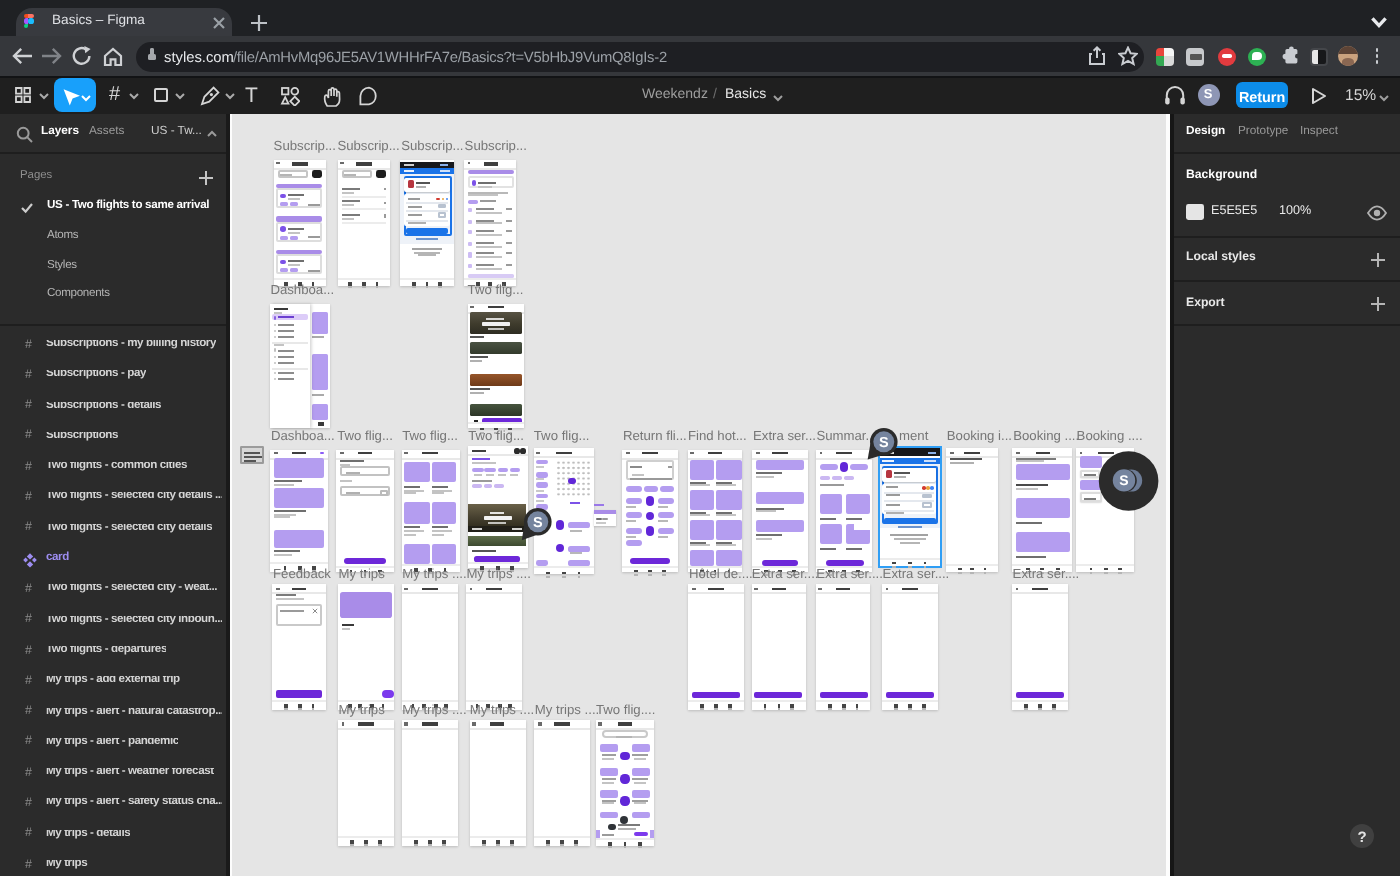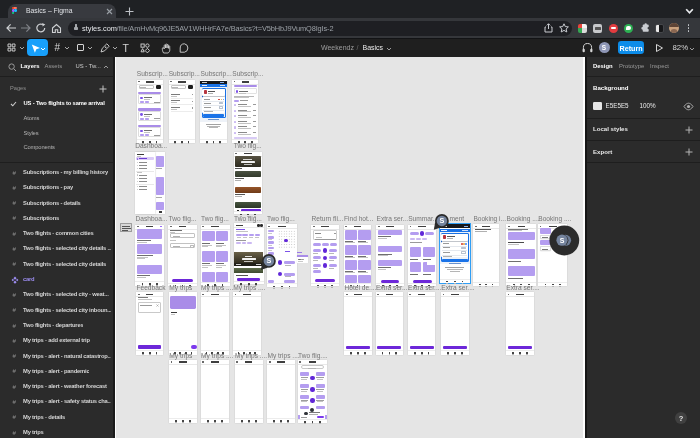--- a/index.html
+++ b/index.html
@@ -128,21 +128,21 @@
   </svg>
 <div style="position:absolute;left:598.5px;top:42px;width:11px;height:11px;background:#8e96b5;border-radius:50%;">
     <div style="position:absolute;left:0;top:2.2px;width:11px;text-align:center;font-size:6.5px;color:#fff;font-weight:700;">S</div>
   </div>
 <div style="position:absolute;left:618.3px;top:41.3px;width:25.5px;height:13.2px;background:#0c8ce9;border-radius:3.2px;">
     <div style="position:absolute;left:0;top:3.2px;width:25.5px;text-align:center;font-size:7.2px;color:#fff;font-weight:700;">Return</div>
   </div>
 <svg class="ab" style="left:654.5px;top:42.5px" width="9" height="10">
     <path d="M1.5,1.5 L7.5,5 L1.5,8.5 Z" stroke="#d5d5d5" stroke-width="1" fill="none" stroke-linejoin="round"></path>
   </svg>
-<div style="position:absolute;left:672.5px;top:43.8px;font-size:7.8px;color:#d5d5d5;font-weight:400;white-space:nowrap;line-height:1;">82%</div>
+<div style="position:absolute;left:672.5px;top:43.8px;font-size:7.8px;color:#d5d5d5;font-weight:400;white-space:nowrap;line-height:1;">15%</div>
 <svg class="ab" style="left:689px;top:46.5px" width="6" height="4">
     <path d="M1,1 L3,3 L5,1" stroke="#9e9e9e" stroke-width="1" fill="none"></path>
   </svg>
 <div style="position:absolute;left:113px;top:57px;width:473.6px;height:381px;background:#e5e5e5;"></div>
 <div style="position:absolute;left:112.9px;top:57px;width:2px;height:381px;background:#1a1a1a;"></div>
 <div style="position:absolute;left:114.9px;top:57px;width:1.6px;height:381px;background:#fdfdfd;"></div>
 <div style="position:absolute;left:583.1px;top:57px;width:1.7px;height:381px;background:#fdfdfd;"></div>
 <div style="position:absolute;left:584.8px;top:57px;width:1.9px;height:381px;background:#161616;"></div>
 <div style="position:absolute;left:136.6px;top:79.7px;width:26.6px;height:63.7px;background:#fff;box-shadow:0 0.4px 1.2px rgba(0,0,0,0.18);">
     <div style="position:absolute;left:9.55px;top:1.6px;width:7.5px;height:1.3px;background:#3f3f3f;"></div>

